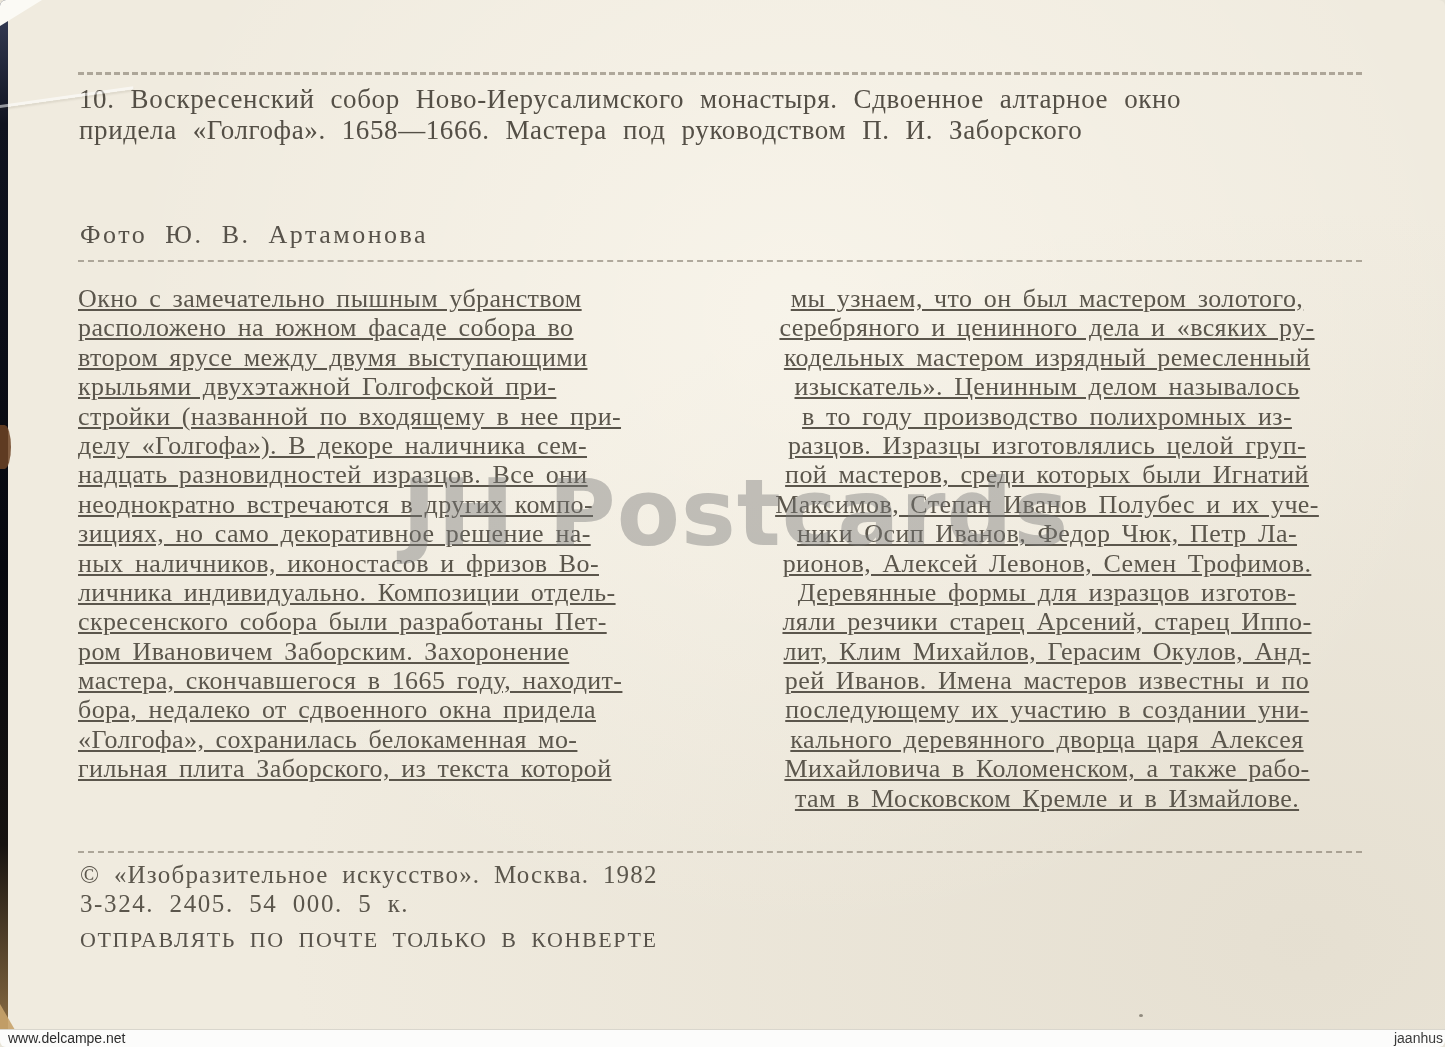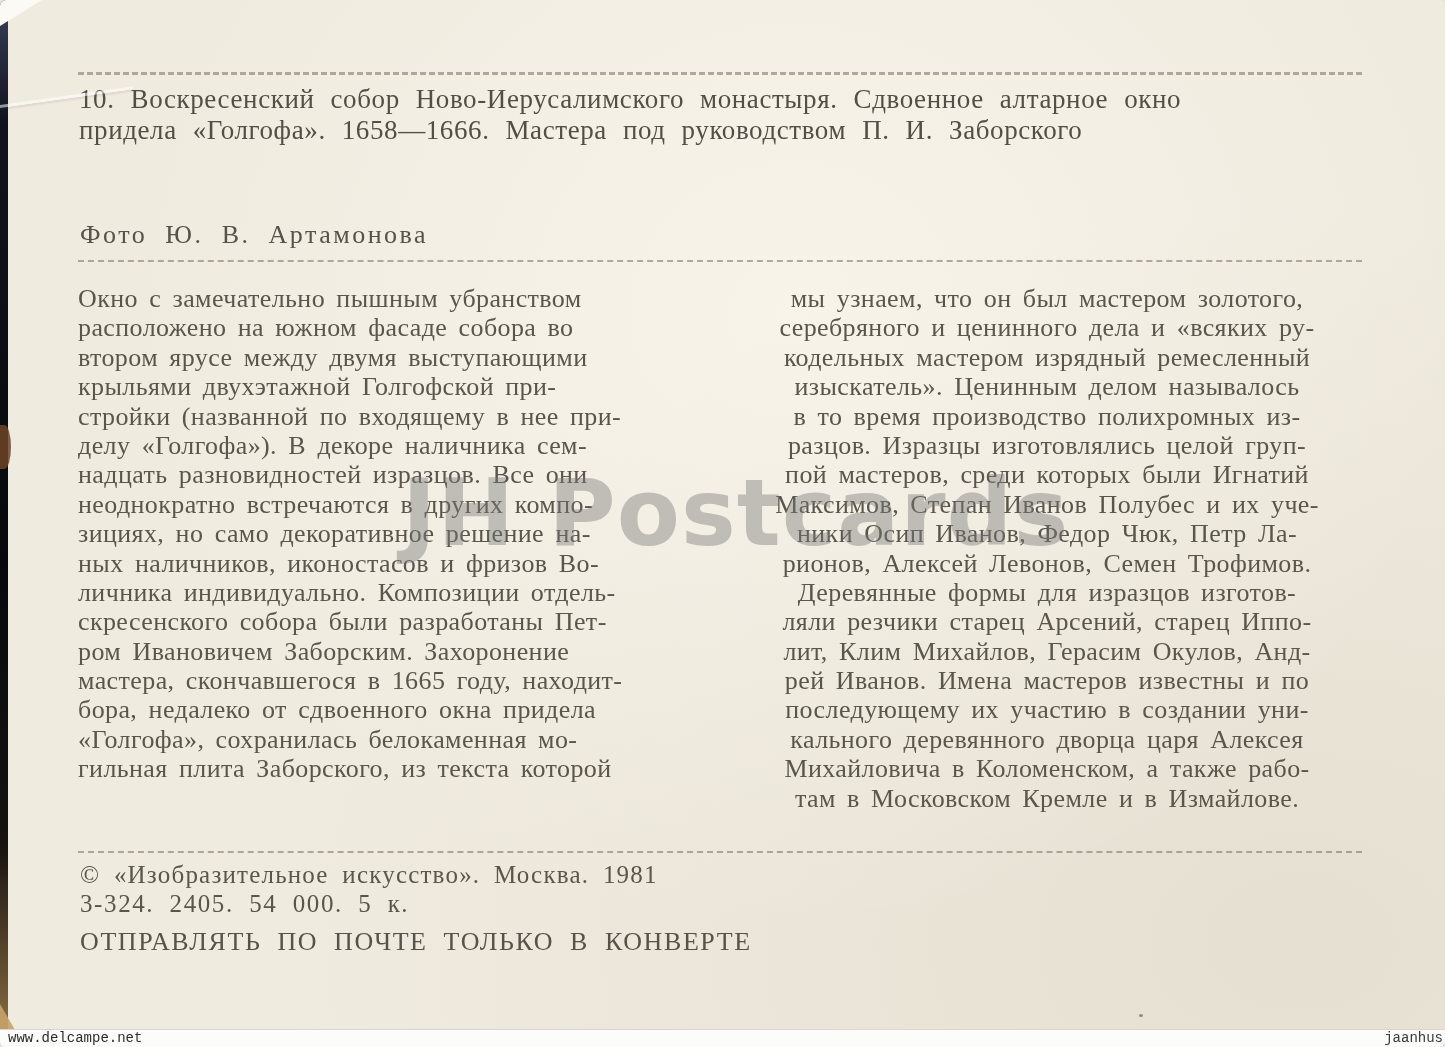--- a/index.html
+++ b/index.html
@@ -61,46 +61,46 @@
     font-size:26px;color:#57524a;letter-spacing:2.5px;word-spacing:.35em;
   }
   .columns{
     position:absolute;left:78px;top:284px;width:1286px;
     display:flex;
   }
   .col{font-size:26px;line-height:29.4px;color:#5b564c;letter-spacing:.4px;word-spacing:.17em;}
   .col-left{width:616px;}
   .col-gap{width:36px;flex:0 0 36px;}
   .col-right{width:634px;text-align:center;}
-  .bline{height:29.4px;white-space:nowrap;}
+  .bline{height:29.4px;white-space:nowrap;text-decoration:underline;}
   .copyright{
     position:absolute;left:80px;top:861px;
     font-size:25px;color:#5b564c;letter-spacing:1.2px;word-spacing:.25em;
   }
   .printcode{
     position:absolute;left:80px;top:890px;
     font-size:25px;color:#5b564c;letter-spacing:1.6px;word-spacing:.3em;
   }
   .postal{
     position:absolute;left:80px;top:927px;
-    font-size:26px;color:#57524a;letter-spacing:1.6px;word-spacing:.3em;
+    font-size:22px;color:#57524a;letter-spacing:1.6px;word-spacing:.3em;
   }
   
   .watermark{
     position:absolute;left:402px;top:468px;
     font-family:"DejaVu Sans","Liberation Sans",sans-serif;
     font-size:92px;line-height:1;font-weight:600;
     color:rgba(118,118,118,.42);letter-spacing:1px;
     pointer-events:none;
   }
   
   .strip{
     position:absolute;left:0;right:0;bottom:0;height:17px;
     background:#fcfcfb;border-top:1px solid #d9d6cd;
-    font-family:Liberation Mono, monospace;
+    font-family:Liberation Sans, sans-serif;
     font-size:14px;line-height:17px;color:#2c2c2c;
   }
   .strip .left{position:absolute;left:8px;bottom:0;}
   .strip .right{position:absolute;right:2px;bottom:0;color:#3a3a3a;}
 </style>
 </head>
 <body>
 
 <div class="scan">
 
@@ -134,38 +134,38 @@
       <div class="bline">бора, недалеко от сдвоенного окна придела</div>
       <div class="bline">«Голгофа», сохранилась белокаменная мо-</div>
       <div class="bline">гильная плита Заборского, из текста которой</div>
     </div>
     <div class="col-gap"></div>
     <div class="col col-right">
       <div class="bline">мы узнаем, что он был мастером золотого,</div>
       <div class="bline">серебряного и ценинного дела и «всяких ру-</div>
       <div class="bline">кодельных мастером изрядный ремесленный</div>
       <div class="bline">изыскатель». Ценинным делом называлось</div>
-      <div class="bline">в то время производство полихромных из-</div>
+      <div class="bline">в то году производство полихромных из-</div>
       <div class="bline">разцов. Изразцы изготовлялись целой груп-</div>
       <div class="bline">пой мастеров, среди которых были Игнатий</div>
       <div class="bline">Максимов, Степан Иванов Полубес и их уче-</div>
       <div class="bline">ники Осип Иванов, Федор Чюк, Петр Ла-</div>
       <div class="bline">рионов, Алексей Левонов, Семен Трофимов.</div>
       <div class="bline">Деревянные формы для изразцов изготов-</div>
       <div class="bline">ляли резчики старец Арсений, старец Иппо-</div>
       <div class="bline">лит, Клим Михайлов, Герасим Окулов, Анд-</div>
       <div class="bline">рей Иванов. Имена мастеров известны и по</div>
       <div class="bline">последующему их участию в создании уни-</div>
       <div class="bline">кального деревянного дворца царя Алексея</div>
       <div class="bline">Михайловича в Коломенском, а также рабо-</div>
       <div class="bline">там в Московском Кремле и в Измайлове.</div>
     </div>
   </div>
 
-  <div class="copyright">©  «Изобразительное искусство». Москва. 1981</div>
+  <div class="copyright">©  «Изобразительное искусство». Москва. 1982</div>
   <div class="printcode">3-324. 2405. 54 000. 5 к.</div>
   <div class="postal">ОТПРАВЛЯТЬ ПО ПОЧТЕ ТОЛЬКО В КОНВЕРТЕ</div>
 
   <div class="watermark">JH Postcards</div>
 
   <div class="edge-left"></div>
   <div class="edge-blotch"></div>
   <div class="corner-white"></div>
   <div class="crease"></div>
   <div class="corner-tan"></div>

